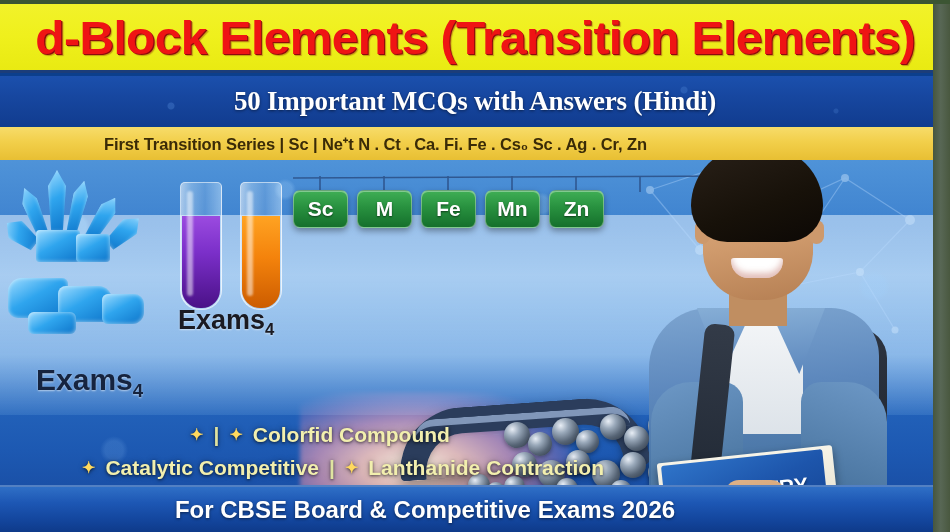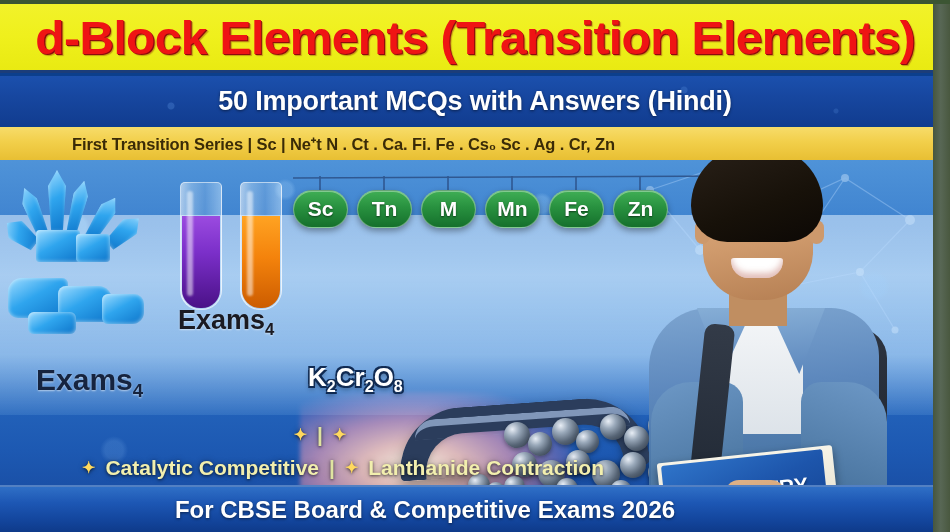--- a/index.html
+++ b/index.html
@@ -52,30 +52,31 @@
       radial-gradient(circle at 18% 60%, rgba(120,180,255,.22) 0 3px, transparent 4px),
       radial-gradient(circle at 72% 28%, rgba(120,180,255,.18) 0 3px, transparent 4px),
       radial-gradient(circle at 88% 70%, rgba(120,180,255,.16) 0 2px, transparent 3px);
   }
   .sub-text {
     position:relative; z-index:2;
     font-size:27px; font-weight:bold; color:#ffffff;
     letter-spacing:-0.2px;
     text-shadow:0 1px 3px rgba(0,0,0,.5);
     white-space:nowrap;
+    font-family:Liberation Serif, serif;
   }
 
   
   .series-strip {
     position:absolute; top:127px; left:0; width:950px; height:33px;
     background:linear-gradient(180deg,#f7dc6a 0%, #f2cf4a 45%, #e8bf33 100%);
     display:flex; align-items:center; z-index:28; overflow:hidden;
   }
   .series-text {
-    padding-left:72px;
+    padding-left:104px;
     font-size:16.5px; font-weight:bold; color:#3a2b07;
     white-space:nowrap; letter-spacing:-0.1px;
   }
 
   
   .scene {
     position:absolute; top:160px; left:0; width:950px; height:372px;
     background:
       linear-gradient(180deg,#4f93d8 0%, #3e82cf 18%, #2a6ec4 50%, #1d59b2 78%, #16459a 100%);
     overflow:hidden; z-index:10;
@@ -166,21 +167,21 @@
   .gold-heap {
     position:absolute; left:318px; top:332px; width:190px; height:58px;
     background:linear-gradient(180deg,#ffd24a 0%, #f09a14 55%, #bf6a05 100%);
     filter:blur(1.5px);
     clip-path:polygon(4% 70%,14% 30%,27% 55%,40% 18%,54% 50%,68% 24%,82% 58%,96% 34%,100% 100%,0 100%);
   }
 
   
   .chips { position:absolute; left:293px; top:190px; display:flex; gap:9px; z-index:16; }
   .chip {
-    width:55px; height:38px; border-radius:19px;
+    width:55px; height:38px; border-radius:7px;
     background:linear-gradient(180deg,#3fae55 0%, #28913f 45%, #15702c 100%);
     border:1px solid rgba(255,255,255,.35);
     box-shadow:0 3px 6px rgba(0,0,0,.35), inset 0 1px 0 rgba(255,255,255,.35);
     display:flex; align-items:center; justify-content:center;
     color:#fff; font-size:21px; font-weight:bold;
     text-shadow:0 1px 2px rgba(0,0,0,.55);
   }
   .chip-leads { position:absolute; left:293px; top:170px; width:450px; height:22px; z-index:15; }
 
   
@@ -422,42 +423,39 @@
         <path d="M155 6 L155 22"></path>
       <path d="M219 6 L219 22"></path>
         <path d="M283 6 L283 22"></path>
         <path d="M347 6 L347 22"></path>
       <path d="M411 6 L411 22"></path>
     </g>
   </svg>
 
   <div class="chips">
     <div class="chip">Sc</div>
-    <div class="chip">Tn</div>
     <div class="chip">M</div>
+    <div class="chip">Fe</div>
     <div class="chip">Mn</div>
-    <div class="chip">Fe</div>
     <div class="chip">Zn</div>
   </div>
 
   <div class="formula f-cuso4">
     <span>Exams</span><sub>4</sub>
   </div>
   <div class="formula f-kmno4">
     <span>Exams</span><sub>4</sub>
-  </div>
-  <div class="formula f-k2cr2o8">
-    <span>K</span><sub>2</sub><span>Cr</span><sub>2</sub><span>O</span><sub>8</sub>
   </div>
 
   <div class="features">
     <div class="feat-row">
       <span class="spark">✦</span>
       <span class="divider">|</span>
       <span class="spark">✦</span>
+      <span>Colorfid Compound</span>
     </div>
     <div class="feat-row indent">
       <span class="spark">✦</span>
       <span>Catalytic Competitive</span>
       <span class="divider">|</span>
       <span class="spark">✦</span>
       <span>Lanthanide Contraction</span>
     </div>
   </div>
 

